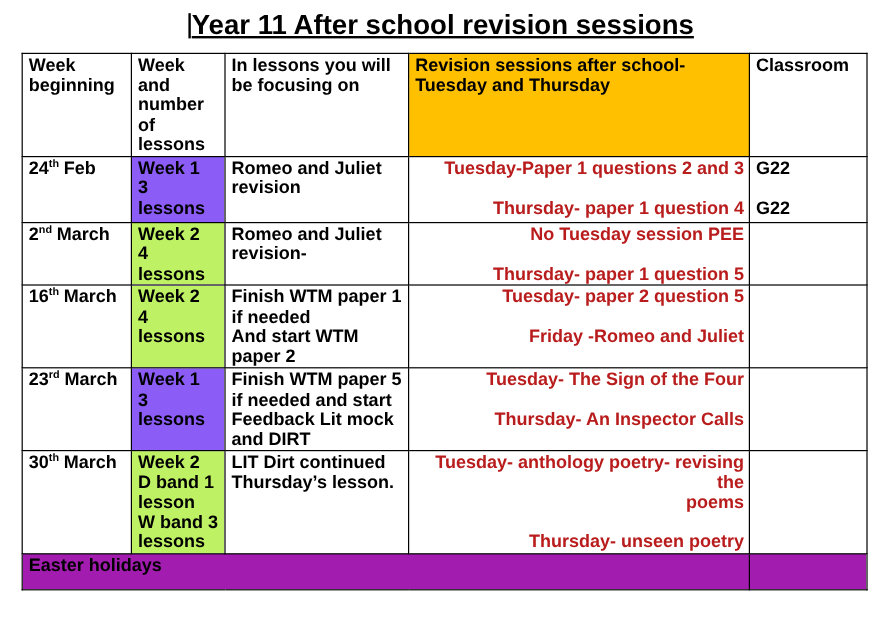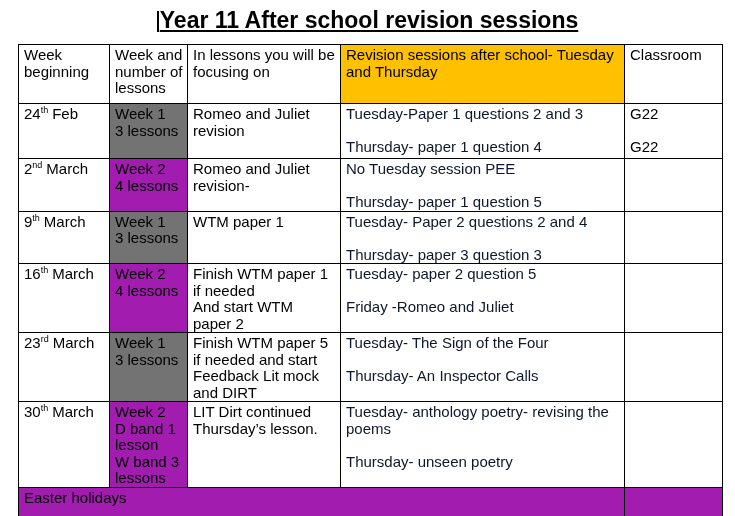--- a/index.html
+++ b/index.html
@@ -39,35 +39,35 @@
     left: 18px;
     top: 44px;
     width: 704px;
     border-collapse: collapse;
     table-layout: fixed;
   }
   .schedule td, .schedule th {
     border: 1px solid #000000;
     vertical-align: top;
     text-align: left;
-    font-weight: normal;
+    font-weight: bold;
     font-size: 15px;
     line-height: 16.5px;
     padding: 2px 4px 0 5px;
     overflow: hidden;
   }
   .ml { white-space: pre-line; display: block; }
   sup { font-size: 9px; line-height: 0; vertical-align: super; }
   .mon { margin-left: 4px; }
 
   .hdr-revision { background: #FFC000; }
-  .bg-yellow    { background: #737373; }
-  .bg-blue      { background: #a21caf; }
+  .bg-yellow    { background: #8b5cf6; }
+  .bg-blue      { background: #bef264; }
   .bg-green     { background: #a21caf; }
-  .red          { color: #0f172a; }
+  .red          { color: #b91c1c; text-align: right; }
   .center       { text-align: center; }
 </style>
 </head>
 <body>
 
 <div class="page">
 
   <h1 class="doc-title"><span class="caret"></span><span class="title-text">Year 11 After school revision sessions</span></h1>
 
   <table class="schedule">
@@ -131,38 +131,20 @@
       <td>
             <span class="ml red">No Tuesday session PEE
 
 Thursday- paper 1 question 5</span>
           </td>
       <td>
             <span class="ml"></span>
           </td>
     </tr>
 
-    <tr style="height:50px">
-      <td><span>9</span><sup>th</sup><span class="mon">March</span></td>
-      <td class="bg-yellow">
-            <span class="ml">Week 1
-3 lessons</span>
-          </td>
-      <td>
-            <span class="ml">WTM paper 1</span>
-          </td>
-      <td>
-            <span class="ml red">Tuesday- Paper 2 questions 2 and 4
-
-Thursday- paper 3 question 3</span>
-          </td>
-      <td>
-            <span class="ml"></span>
-          </td>
-    </tr>
 
     <tr style="height:69px">
       <td><span>16</span><sup>th</sup><span class="mon">March</span></td>
       <td class="bg-blue">
             <span class="ml">Week 2
 4 lessons</span>
           </td>
       <td>
             <span class="ml">Finish WTM paper 1
 if needed

